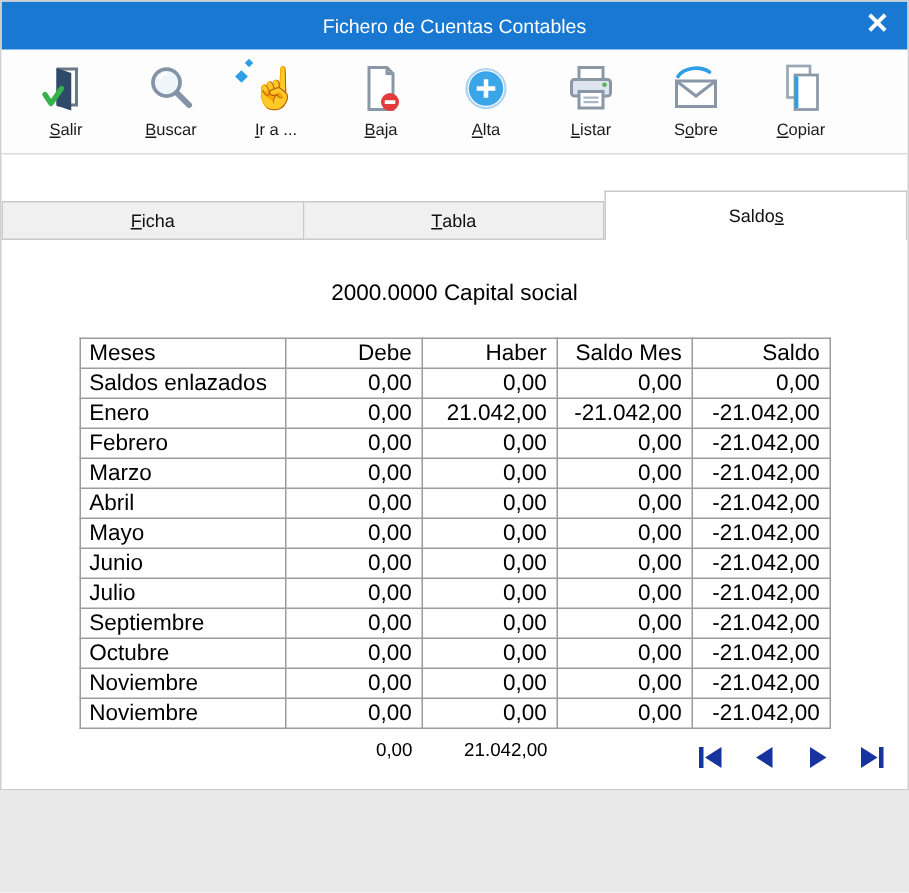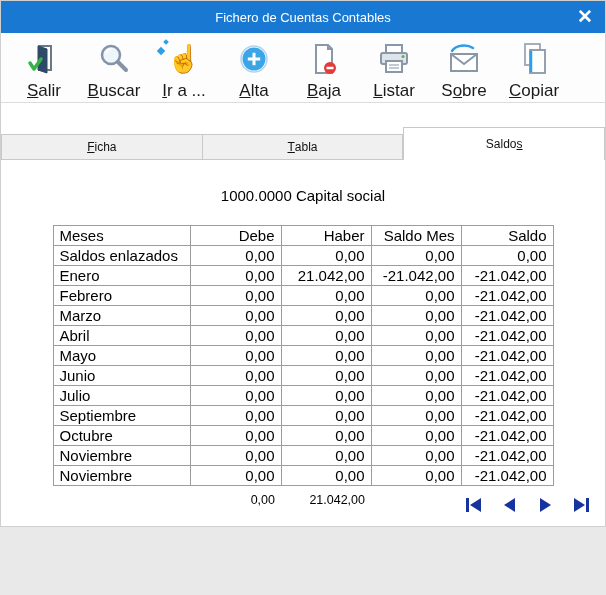--- a/index.html
+++ b/index.html
@@ -4,21 +4,21 @@
 <style>
   html,body{margin:0;padding:0;background:#e9e9e9;font-family:"Liberation Sans",sans-serif;}
   .window{position:relative;width:606px;height:527px;background:#fff;border:1px solid #cfcfcf;box-sizing:border-box;overflow:hidden;margin:0 auto;}
   
   .titlebar{height:32px;background:#1878d2;color:#fff;display:flex;align-items:center;justify-content:center;position:relative;font-size:13px;}
   .close{position:absolute;right:12px;top:3px;font-size:19px;font-weight:bold;cursor:pointer;line-height:26px;}
   
   .toolbar{display:flex;padding:5px 4px 0 8px;height:64px;border-bottom:1px solid #dcdcdc;background:#fdfdfd;box-sizing:content-box;}
   .tbtn{width:70px;display:flex;flex-direction:column;align-items:center;cursor:pointer;}
   .ticon{height:42px;display:flex;align-items:center;justify-content:center;}
-  .tlabel{font-size:17px;margin-top:1px;color:#1a1a1a;}
+  .tlabel{font-size:11px;margin-top:1px;color:#1a1a1a;}
   .ul{text-decoration:underline;}
   .hand{position:relative;font-size:27px;color:#5d6b7a;line-height:1;}
   .spark{position:absolute;width:6px;height:6px;background:#2d9fe8;transform:rotate(45deg);}
   .s1{left:-9px;top:2px;}
   .s2{left:-3px;top:-6px;width:4px;height:4px;}
   
   .tabs{display:flex;align-items:flex-end;margin-top:24px;height:33px;}
   .tab{flex:1;height:26px;background:#f0f0f0;border:1px solid #c9c9c9;display:flex;align-items:center;justify-content:center;font-size:12px;box-sizing:border-box;cursor:pointer;color:#111;}
   .tab + .tab{border-left:none;}
   .tab.active{height:33px;background:#fff;border-bottom:none;border-left:1px solid #c9c9c9;}
@@ -75,38 +75,38 @@
       </div>
       <div class="tbtn">
         <div class="ticon">
           <span class="hand">☝<span class="spark s1"></span><span class="spark s2"></span></span>
         </div>
         <div class="tlabel"><span class="ul">I</span>r a ...</div>
       </div>
       <div class="tbtn">
         <div class="ticon">
           <svg width="36" height="36" viewBox="0 0 36 36">
+            <path d="M10 4 h12 l4 4 v24 h-16 z" fill="#fff" stroke="#8a97a7" stroke-width="2"></path>
+            <path d="M22 4 v4 h4" fill="none" stroke="#8a97a7" stroke-width="2"></path>
+            <circle cx="24" cy="27" r="6" fill="#e23b3b"></circle>
+            <line x1="20.5" y1="27" x2="27.5" y2="27" stroke="#fff" stroke-width="2.5"></line>
+          </svg>
+        </div>
+        <div class="tlabel"><span class="ul">B</span>aja</div>
+      </div>
+      <div class="tbtn">
+        <div class="ticon">
+          <svg width="36" height="36" viewBox="0 0 36 36">
             <circle cx="18" cy="18" r="13" fill="none" stroke="#aed4ef" stroke-width="1.5"></circle>
             <circle cx="18" cy="18" r="11.5" fill="#3aa6e8"></circle>
             <line x1="11.8" y1="18" x2="24.2" y2="18" stroke="#fff" stroke-width="3"></line>
             <line x1="18" y1="11.8" x2="18" y2="24.2" stroke="#fff" stroke-width="3"></line>
           </svg>
         </div>
         <div class="tlabel"><span class="ul">A</span>lta</div>
-      </div>
-      <div class="tbtn">
-        <div class="ticon">
-          <svg width="36" height="36" viewBox="0 0 36 36">
-            <path d="M10 4 h12 l4 4 v24 h-16 z" fill="#fff" stroke="#8a97a7" stroke-width="2"></path>
-            <path d="M22 4 v4 h4" fill="none" stroke="#8a97a7" stroke-width="2"></path>
-            <circle cx="24" cy="27" r="6" fill="#e23b3b"></circle>
-            <line x1="20.5" y1="27" x2="27.5" y2="27" stroke="#fff" stroke-width="2.5"></line>
-          </svg>
-        </div>
-        <div class="tlabel"><span class="ul">B</span>aja</div>
       </div>
       <div class="tbtn">
         <div class="ticon">
           <svg width="36" height="36" viewBox="0 0 36 36">
             <rect x="10" y="4" width="16" height="8" fill="#fff" stroke="#8a97a7" stroke-width="2"></rect>
             <rect x="5" y="12" width="26" height="11" rx="2" fill="#dde4ec" stroke="#8a97a7" stroke-width="2"></rect>
             <rect x="10" y="20" width="16" height="11" fill="#fff" stroke="#8a97a7" stroke-width="2"></rect>
             <line x1="13" y1="24" x2="23" y2="24" stroke="#aab8c6" stroke-width="1.5"></line>
             <line x1="13" y1="27" x2="23" y2="27" stroke="#aab8c6" stroke-width="1.5"></line>
             <circle cx="27" cy="15.5" r="1.5" fill="#55b24e"></circle>
@@ -136,21 +136,21 @@
       </div>
     </div>
 
   <div class="tabs" id="tabs">
       <div class="tab"><span class="ul">F</span>icha</div>
       <div class="tab"><span class="ul">T</span>abla</div>
       <div class="tab active">Saldo<span class="ul">s</span></div>
     </div>
 
   <div class="content">
-    <div class="account-title">1000.0000 Capital social</div>
+    <div class="account-title">2000.0000 Capital social</div>
 
     <table class="grid">
       <colgroup>
         <col class="c-meses">
           <col class="c-debe">
           <col class="c-haber">
           <col class="c-smes">
           <col class="c-saldo">
       </colgroup>
       <thead id="thead">

